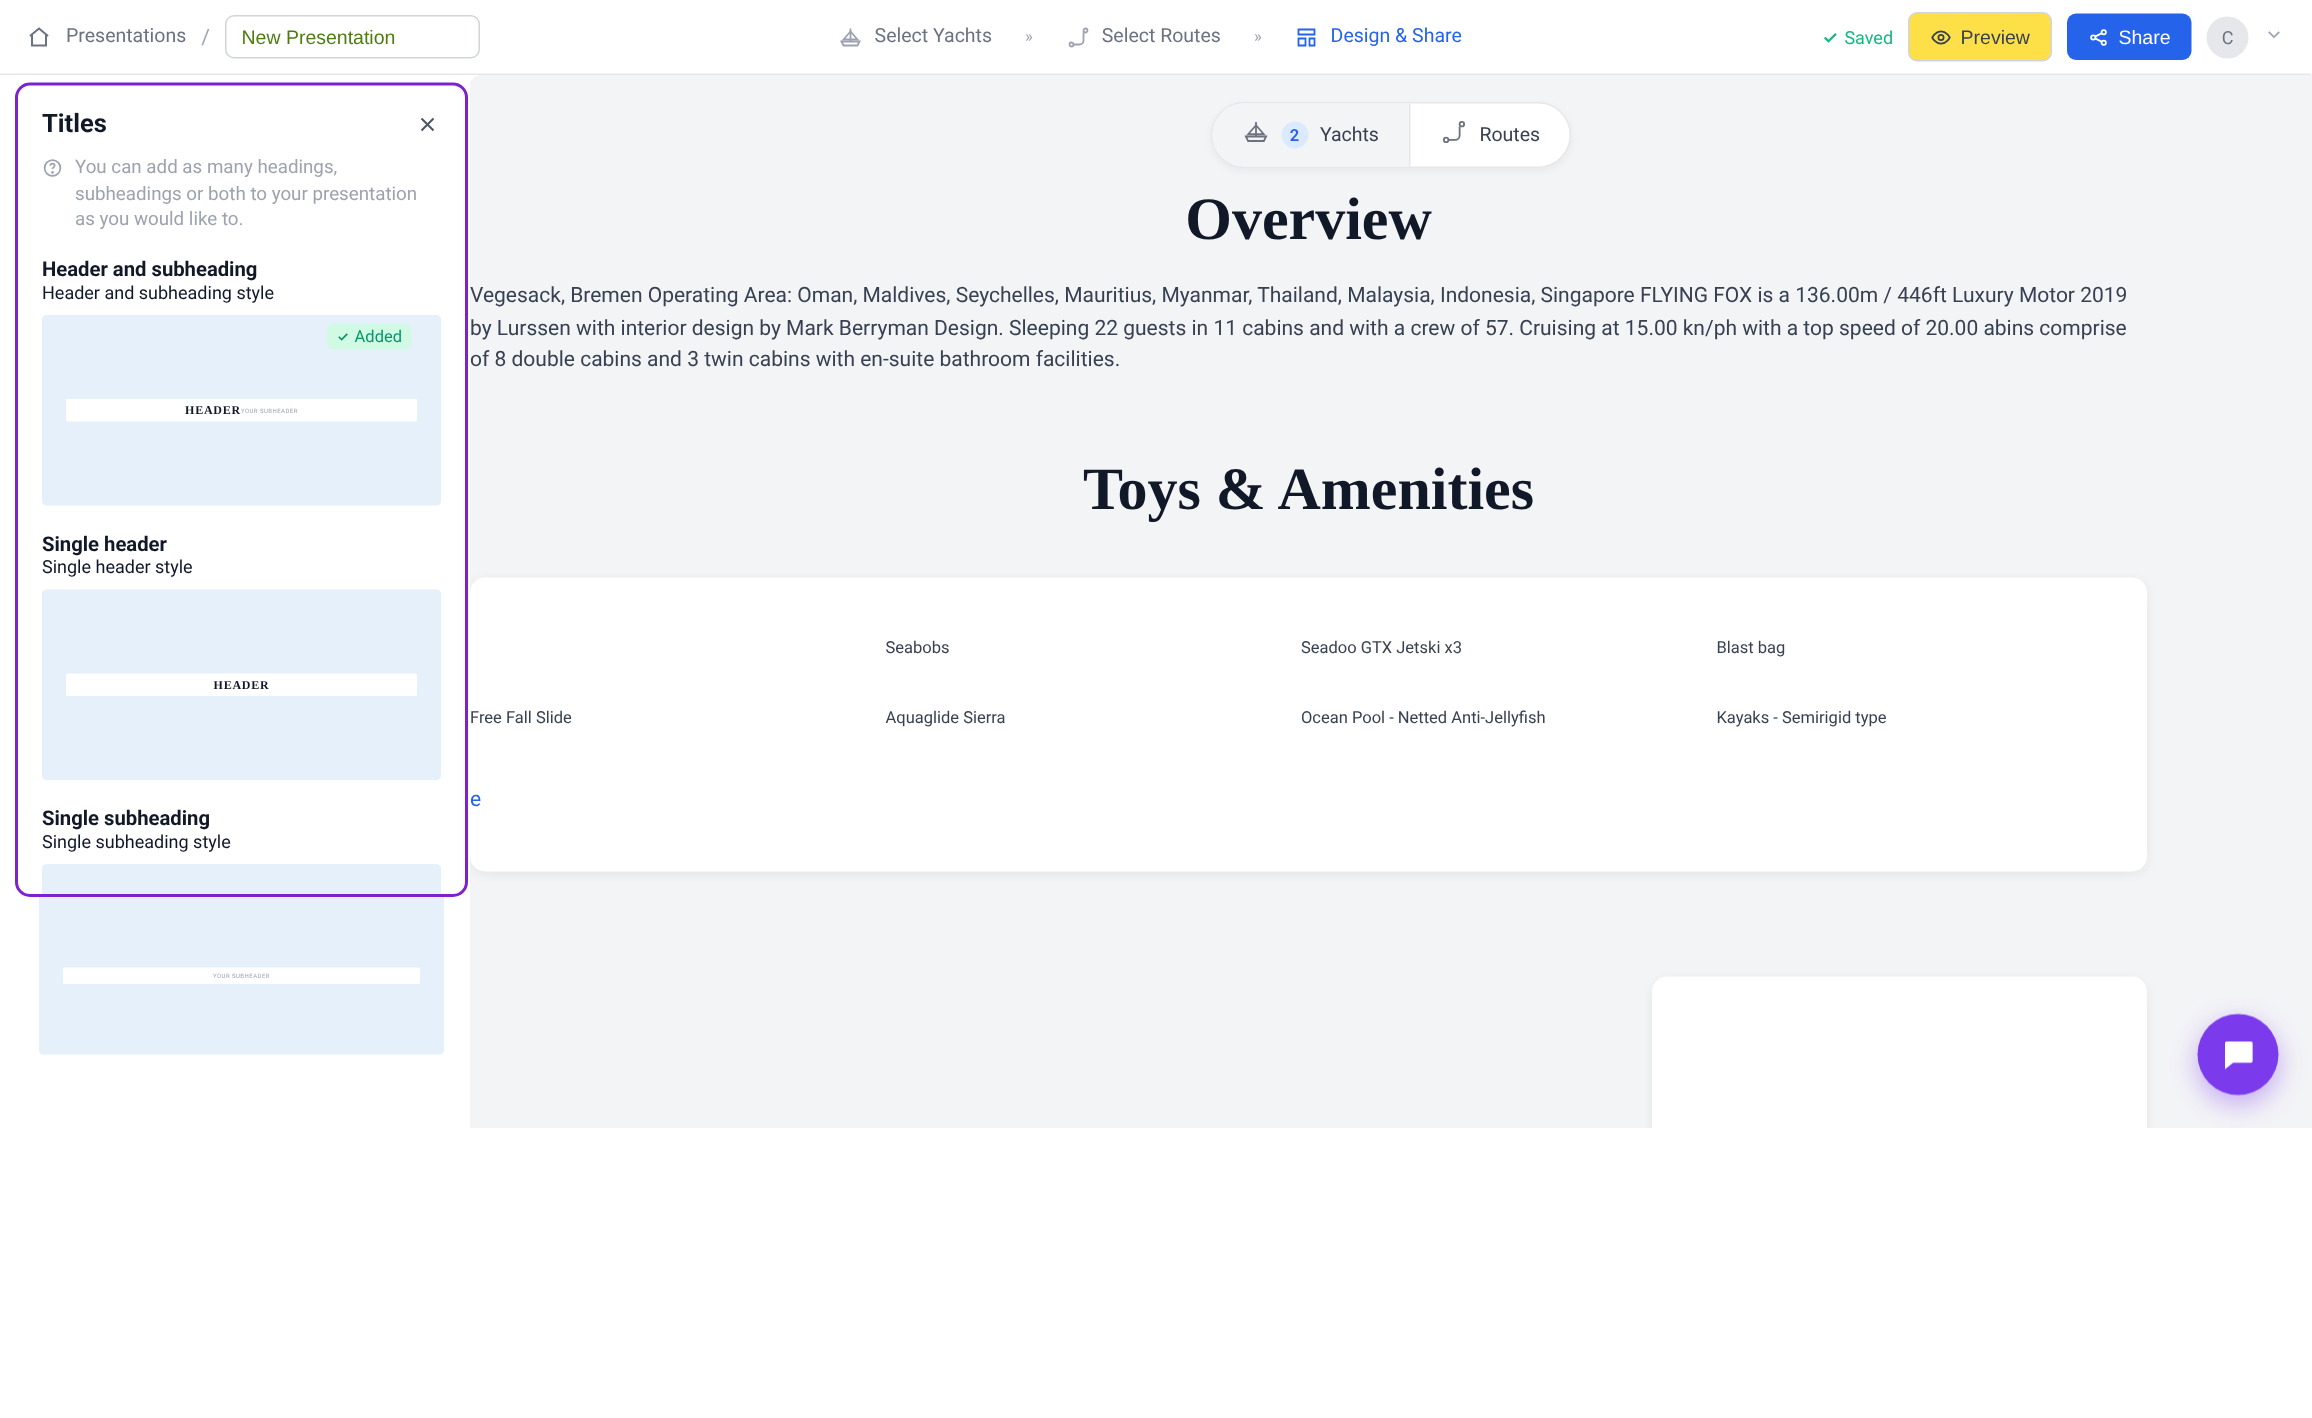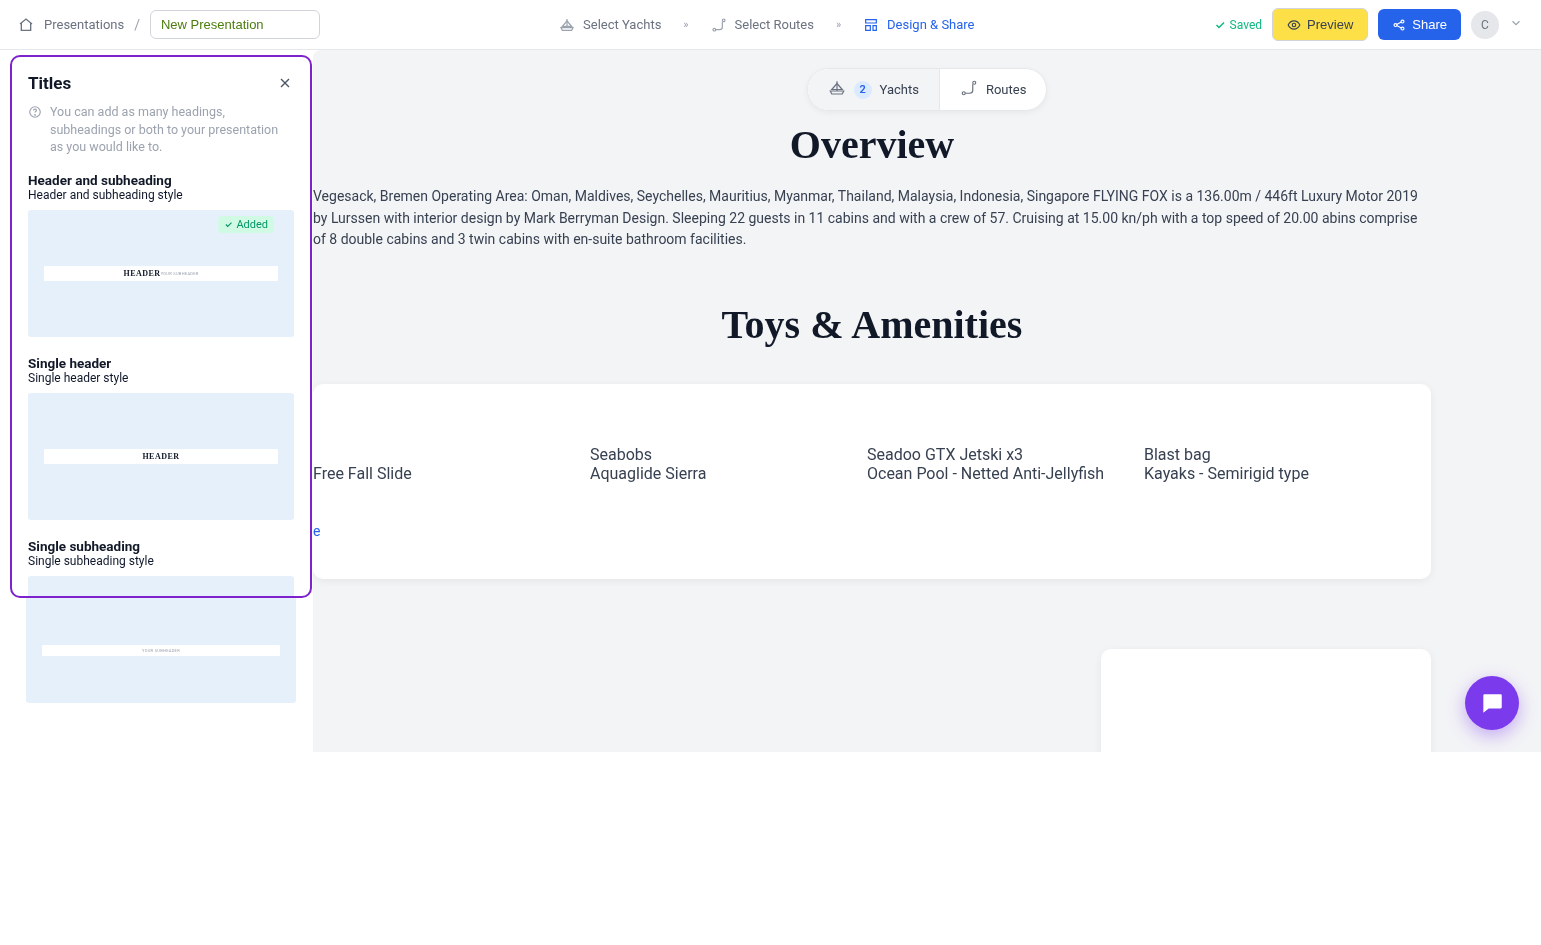--- a/index.html
+++ b/index.html
@@ -67,21 +67,21 @@
     .pill-tab + .pill-tab { border-left: 1px solid #e5e7eb; }
     .pill-tab.active { background: #f3f4f6; border-radius: 30px 0 0 30px; }
     .badge-count { background: #dbeafe; color: #2563eb; border-radius: 50%; width: 18px; height: 18px; display: inline-flex; align-items: center; justify-content: center; font-size: 11px; font-weight: 600; }
 
     
     .content-area { padding: 10px 110px 60px 0; margin-top: -20px; }
     .overview-title { font-family: Georgia, 'Times New Roman', serif; font-size: 40px; font-weight: 600; text-align: center; margin-top: 20px; margin-bottom: 18px; }
     .overview-text { color: #374151; font-size: 14px; line-height: 1.55; margin-bottom: 50px; }
     .toys-title { font-family: Georgia, 'Times New Roman', serif; font-size: 40px; font-weight: 600; text-align: center; margin-bottom: 36px; }
     .toys-card { background: #fff; border-radius: 10px; box-shadow: 0 2px 8px rgba(0,0,0,0.06); padding: 40px 40px 40px 0; margin-bottom: 40px; }
-    .toys-grid { display: grid; grid-template-columns: repeat(4, 1fr); gap: 0 30px; color: #374151; font-size: 16px; margin-top: 21px; }
+    .toys-grid { display: grid; grid-template-columns: repeat(4, 1fr); gap: 34px 30px; color: #374151; font-size: 11px; }
     .show-more { color: #2563eb; font-size: 14px; margin-top: 40px; cursor: pointer; }
     .placeholder-card { background: #fff; border-radius: 10px; box-shadow: 0 2px 8px rgba(0,0,0,0.06); height: 170px; width: 330px; margin-left: auto; margin-right: 0; margin-top: 70px;}
 
     
     .panel {
       position: absolute; top: 55px; left: 10px; width: 302px;
       background: #fff; border: 2.5px solid #7e22ce; border-radius: 10px;
       padding: 16px 16px 8px 16px; z-index: 50;
       height: 543px; overflow: hidden;
     }

